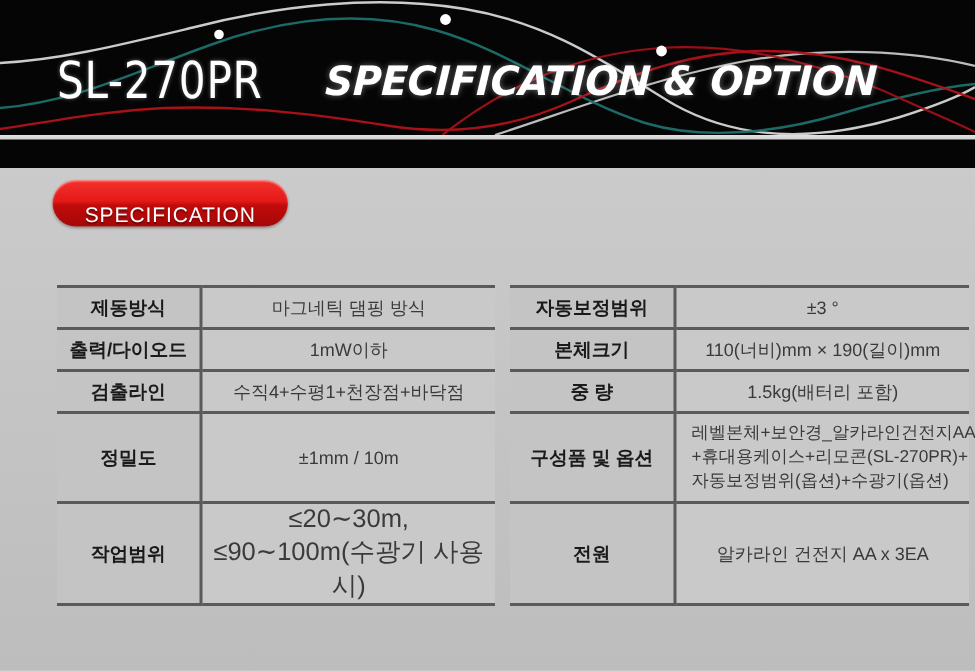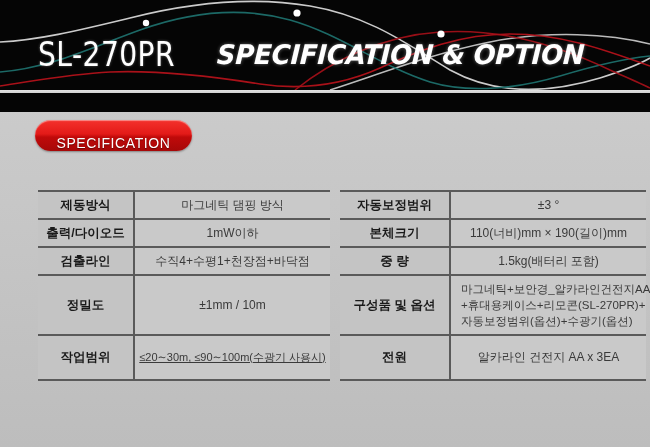--- a/index.html
+++ b/index.html
@@ -226,29 +226,29 @@
         <td class="th-cell">중 량</td>
         <td class="td-cell">1.5kg(배터리 포함)</td>
       </tr>
 
       <tr class="row-h-tall">
         <td class="th-cell">정밀도</td>
         <td class="td-cell">±1mm / 10m</td>
         <td class="gap-cell"></td>
         <td class="th-cell">구성품 및 옵션</td>
         <td class="td-cell multiline">
-          <span class="cell-line">마그네틱+보안경_알카라인건전지AA</span>
+          <span class="cell-line">레벨본체+보안경_알카라인건전지AA</span>
           <span class="cell-line">+휴대용케이스+리모콘(SL-270PR)+</span>
           <span class="cell-line">자동보정범위(옵션)+수광기(옵션)</span>
         </td>
       </tr>
 
       <tr class="row-h-mid">
         <td class="th-cell">작업범위</td>
-        <td class="td-cell" style="font-size:11px;text-decoration:underline;">≤20∼30m, ≤90∼100m(수광기 사용시)</td>
+        <td class="td-cell" style="font-size:17px;">≤20∼30m, ≤90∼100m(수광기 사용시)</td>
         <td class="gap-cell"></td>
         <td class="th-cell">전원</td>
         <td class="td-cell">알카라인 건전지 AA x 3EA</td>
       </tr>
 
     </tbody>
   </table>
 
 </div>
 

